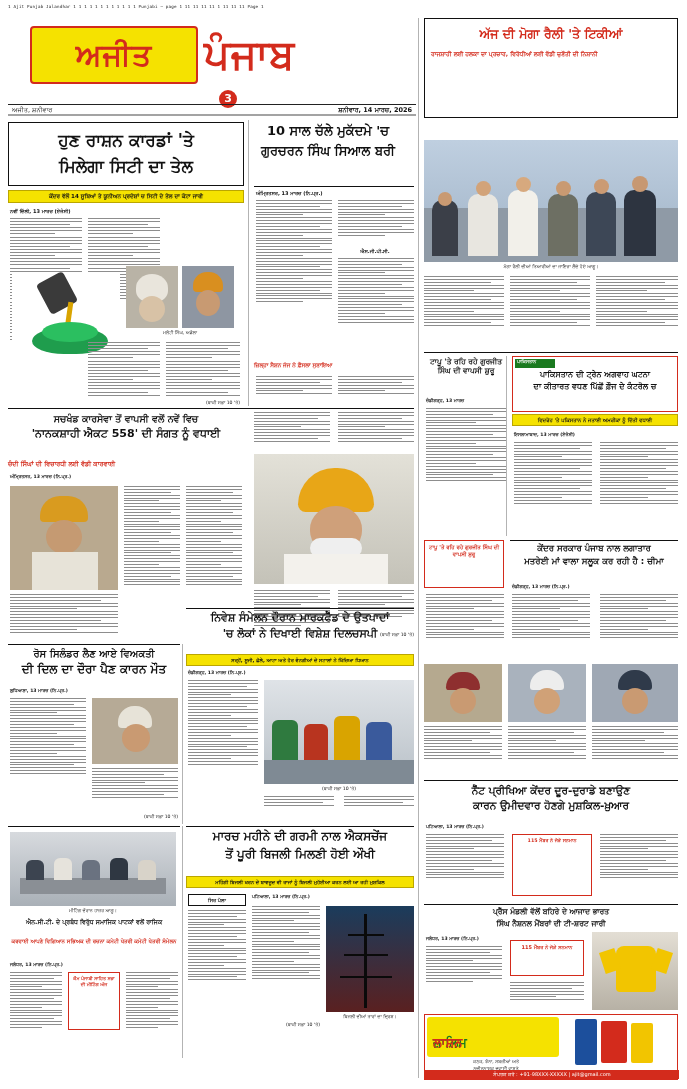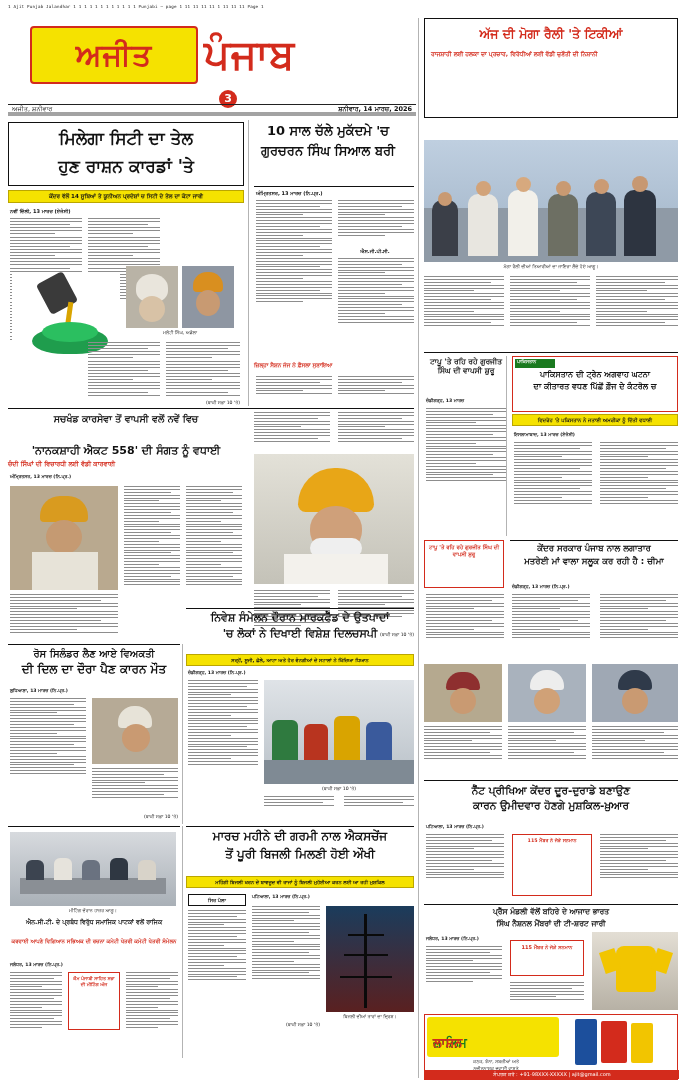--- a/index.html
+++ b/index.html
@@ -36,21 +36,21 @@
     color:#d32b1c; font-size:40px; font-weight:bold; line-height:64px;
     letter-spacing:1px;
   }
   .mast-circle{
     position:absolute; left:211px; top:74px; width:18px; height:18px;
     border-radius:50%; background:#d32b1c; color:#fff; font-size:11px;
     text-align:center; line-height:18px; font-weight:bold;
   }
   .mast-line{
     position:absolute; left:8px; top:104px; width:408px; height:12px;
-    border-top:1px solid #222; border-bottom:4px solid #a3a3a3;
+    border-top:1px solid #222; border-bottom:2px solid #a3a3a3;
     display:flex; justify-content:space-between; align-items:center;
     font-size:6.5px; padding:0 4px; color:#111;
   }
   .mast-date{ font-weight:bold; }
 
   
   .box{ position:absolute; }
   .rule{ border:1px solid #111; }
   .hdline{
     color:#111; font-weight:bold; text-align:center; line-height:1.15;
@@ -192,22 +192,22 @@
       <div class="ln"></div>
       <div class="ln s"></div>
       <div class="ln"></div>
       <div class="ln"></div>
       <div class="ln"></div>
       <div class="ln m"></div>
       <div class="ln"></div>
   </div>
 
   <div class="box rule" style="left:8px; top:122px; width:236px; height:64px;">
+    <div class="hdline" style="font-size:17px; margin-top:8px;">ਹੁਣ ਰਾਸ਼ਨ ਕਾਰਡਾਂ 'ਤੇ</div>
     <div class="hdline" style="font-size:17px; margin-top:6px;">ਮਿਲੇਗਾ ਸਿਟੀ ਦਾ ਤੇਲ</div>
-    <div class="hdline" style="font-size:17px; margin-top:8px;">ਹੁਣ ਰਾਸ਼ਨ ਕਾਰਡਾਂ 'ਤੇ</div>
   </div>
   <div class="yellowband" style="position:absolute; left:8px; top:190px; width:236px;">ਕੇਂਦਰ ਵੱਲੋਂ 14 ਸੂਬਿਆਂ ਤੇ ਯੂਨੀਅਨ ਪ੍ਰਦੇਸ਼ਾਂ ਚ ਸਿਟੀ ਦੇ ਤੇਲ ਦਾ ਕੋਟਾ ਜਾਰੀ</div>
 
   <div class="tinytxt bold" style="position:absolute; left:10px; top:208px; width:70px;">ਨਵੀਂ ਦਿੱਲੀ, 13 ਮਾਰਚ (ਏਜੰਸੀ)</div>
   <div class="col" style="left:10px; top:218px; width:72px; height:180px;">
     <div class="ln"></div>
       <div class="ln"></div>
       <div class="ln m"></div>
       <div class="ln"></div>
       <div class="ln"></div>
@@ -531,21 +531,21 @@
       <div class="ln"></div>
       <div class="ln"></div>
       <div class="ln s"></div>
       <div class="ln"></div>
       <div class="ln"></div>
   </div>
 
   <div class="sep-h" style="left:8px; top:408px; width:406px;"></div>
   <div class="box" style="left:8px; top:412px; width:236px; height:46px;">
     <div class="hdline" style="font-size:9.5px; margin-top:2px;">ਸਚਖੰਡ ਕਾਰਸੇਵਾ ਤੋਂ ਵਾਪਸੀ ਵਲੋਂ ਨਵੇਂ ਵਿਚ</div>
-    <div class="hdline" style="font-size:11px; margin-top:20px;">'ਨਾਨਕਸ਼ਾਹੀ ਐਕਟ 558' ਦੀ ਸੰਗਤ ਨੂੰ ਵਧਾਈ</div>
+    <div class="hdline" style="font-size:11px; margin-top:3px;">'ਨਾਨਕਸ਼ਾਹੀ ਐਕਟ 558' ਦੀ ਸੰਗਤ ਨੂੰ ਵਧਾਈ</div>
   </div>
   <div class="subhd" style="position:absolute; left:8px; top:460px; width:236px; font-size:6.4px;">ਚੰਦੀ ਸਿੰਘਾਂ ਦੀ ਵਿਚਾਰਧੀ ਲਈ ਵੱਡੀ ਕਾਰਵਾਈ</div>
 
   <div class="tinytxt bold" style="position:absolute; left:10px; top:474px; width:80px; font-size:4.6px;">ਅੰਮ੍ਰਿਤਸਰ, 13 ਮਾਰਚ (ਨਿ.ਪ੍ਰ.)</div>
 
   <div class="photo" style="left:10px; top:486px; width:108px; height:104px; background:#b9a98f;">
     <div style="position:absolute; left:30px; top:10px; width:48px; height:26px; background:#d99b1f; border-radius:20px 20px 4px 4px;"></div>
     <div style="position:absolute; left:36px; top:34px; width:36px; height:34px; background:#c59a72; border-radius:50%;"></div>
     <div style="position:absolute; left:22px; top:66px; width:66px; height:38px; background:#e7e3d8;"></div>
   </div>

